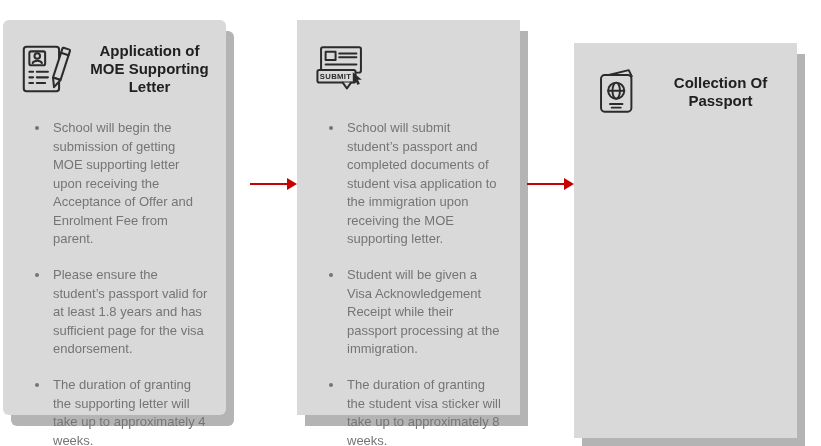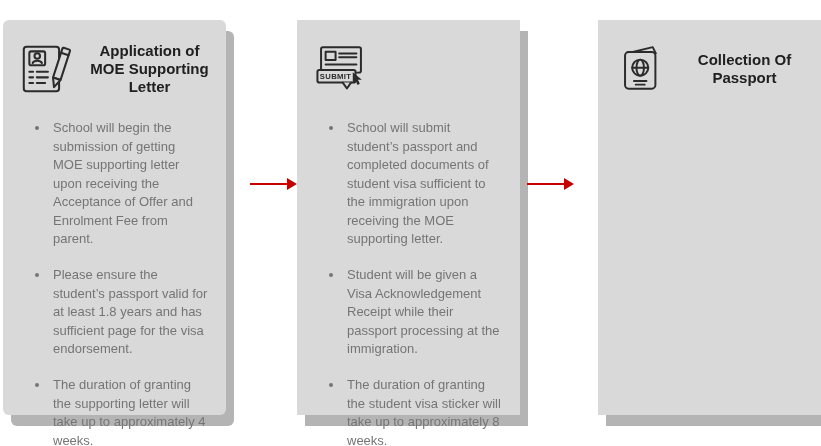--- a/index.html
+++ b/index.html
@@ -22,21 +22,21 @@
   .card{
     position:absolute;
     top:20px;
     width:223px;height:395px;
     background:var(--card-bg);
     box-shadow:8px 11px 0 var(--card-shadow);
     padding:21px 12px 0 14px;
   }
   .card-1{left:3px;border-radius:6px;}
   .card-2{left:297px;}
-  .card-3{left:598px;}
+  .card-3{left:574px;margin-top:23px;}
   .card-header{
     display:flex;
     align-items:center;
     gap:8px;
     min-height:56px;
   }
   .icon-wrap{
     flex:0 0 60px;
     display:flex;
     justify-content:center;
@@ -142,21 +142,21 @@
           <line class="icon-stroke" x1="30" y1="14" x2="49" y2="14"></line>
           <line class="icon-stroke" x1="15" y1="22" x2="49" y2="22"></line>
           <rect class="icon-stroke icon-bgfill" x="6" y="28" width="42" height="14" rx="2"></rect>
           <path class="icon-stroke icon-bgfill" d="M34 42l4.5 6.5L43 42"></path>
           <text class="submit-text" x="26" y="38.5" text-anchor="middle">SUBMIT</text>
           <path class="icon-fill" d="M45 30.5v12.5l3.1-3.1 2.1 4.7 2.6-1.2-2.1-4.5h4.3z"></path>
         </svg>
       </span>
     </div>
     <ul class="bullets">
-      <li>School will submit student’s passport and completed documents of student visa sufficient to the immigration upon receiving the MOE supporting letter.</li>
+      <li>School will submit student’s passport and completed documents of student visa application to the immigration upon receiving the MOE supporting letter.</li>
       <li>Student will be given a Visa Acknowledgement Receipt while their passport processing at the immigration.</li>
       <li>The duration of granting the student visa sticker will take up to approximately 8 weeks.</li>
     </ul>
   </div>
 
   <div class="arrow arrow-2">
     <div class="arrow-line"></div>
     <div class="arrow-head"></div>
   </div>
 

